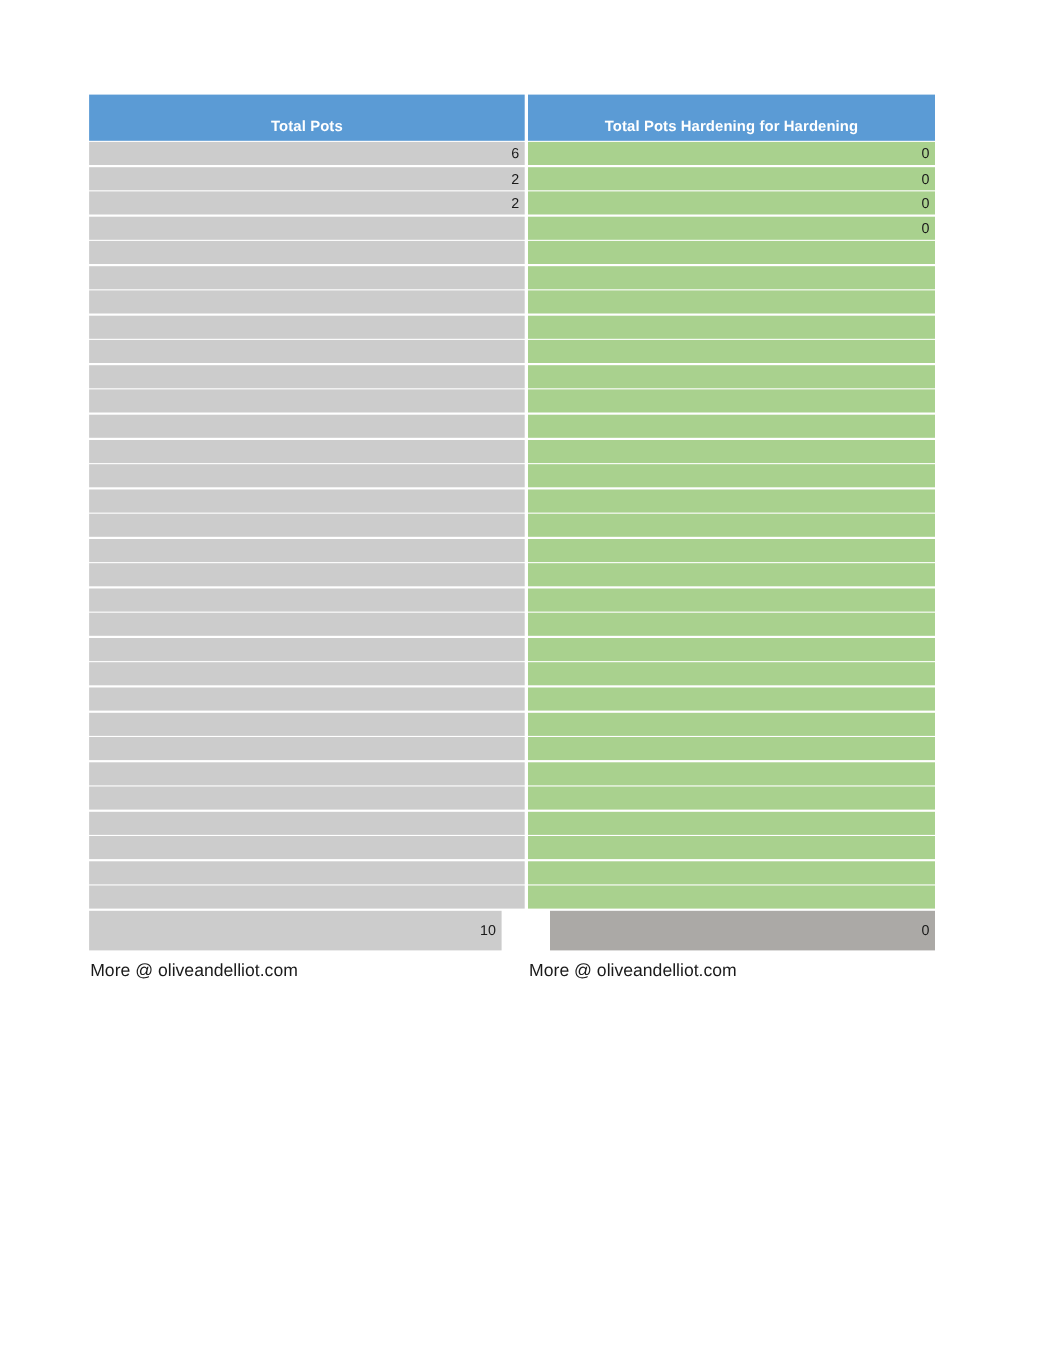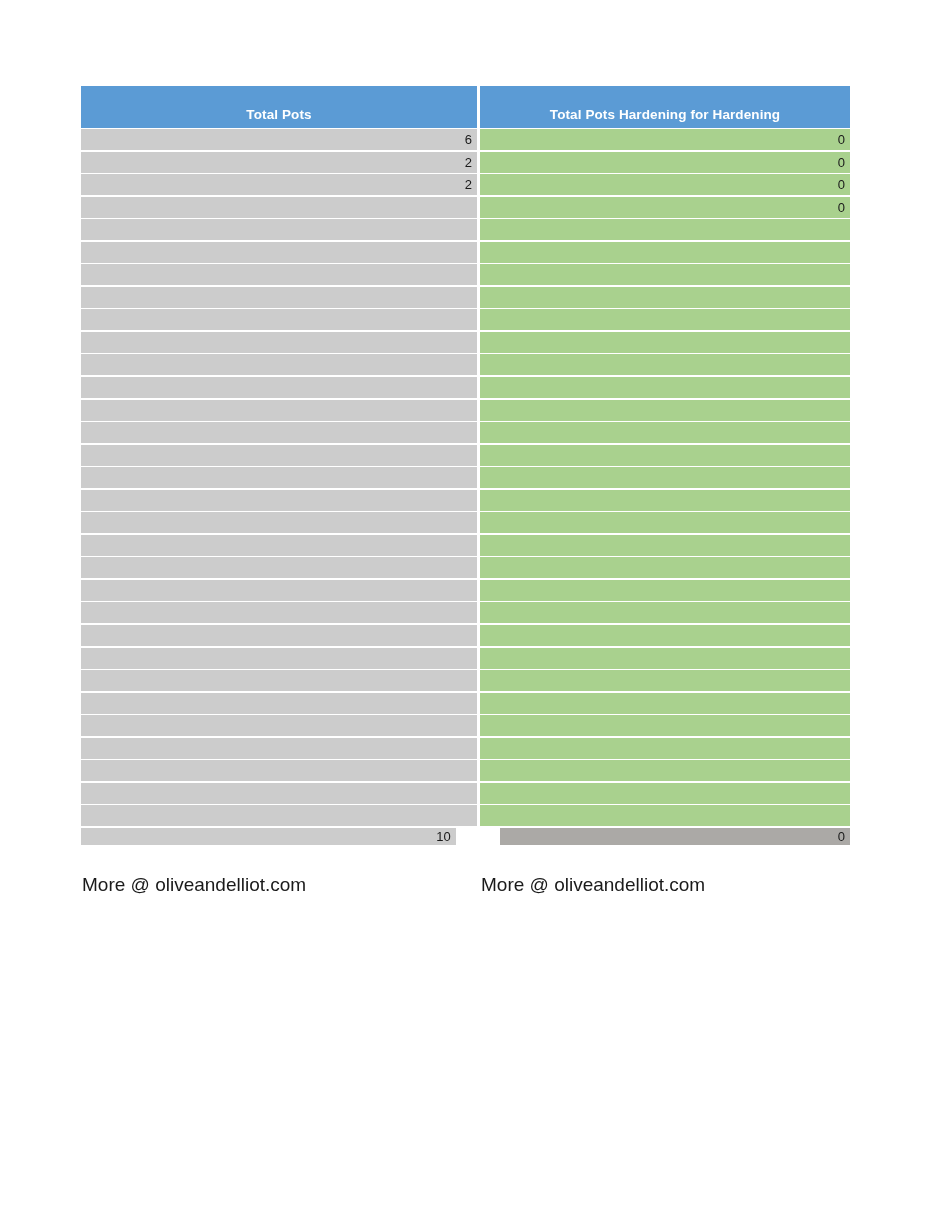--- a/index.html
+++ b/index.html
@@ -73,36 +73,36 @@
     font-size: 13px;
     color: #1a1a1a;
     justify-content: flex-end;
     padding-right: 5px;
   }
   .data-row .col-left  { background: #cccccc; }
   .data-row .col-right { background: #a9d18e; }
 
   
   #total-row {
-    height: 17px;
+    height: 36px;
     gap: 44px;
   }
   #total-row .cell {
     font-size: 13px;
     color: #1a1a1a;
     justify-content: flex-end;
     padding-right: 5px;
   }
   #total-row .col-left  { background: #cccccc; }
   #total-row .col-right { background: #aba9a6; }
 
   
   .footer-note {
     position: absolute;
-    font-size: 19px;
+    font-size: 16px;
     color: #1a1a1a;
     white-space: nowrap;
   }
   #footer-left  { left: 82px;  top: 874px; }
   #footer-right { left: 481px; top: 874px; }
 </style>
 </head>
 <body>
 
 <div id="sheet">

